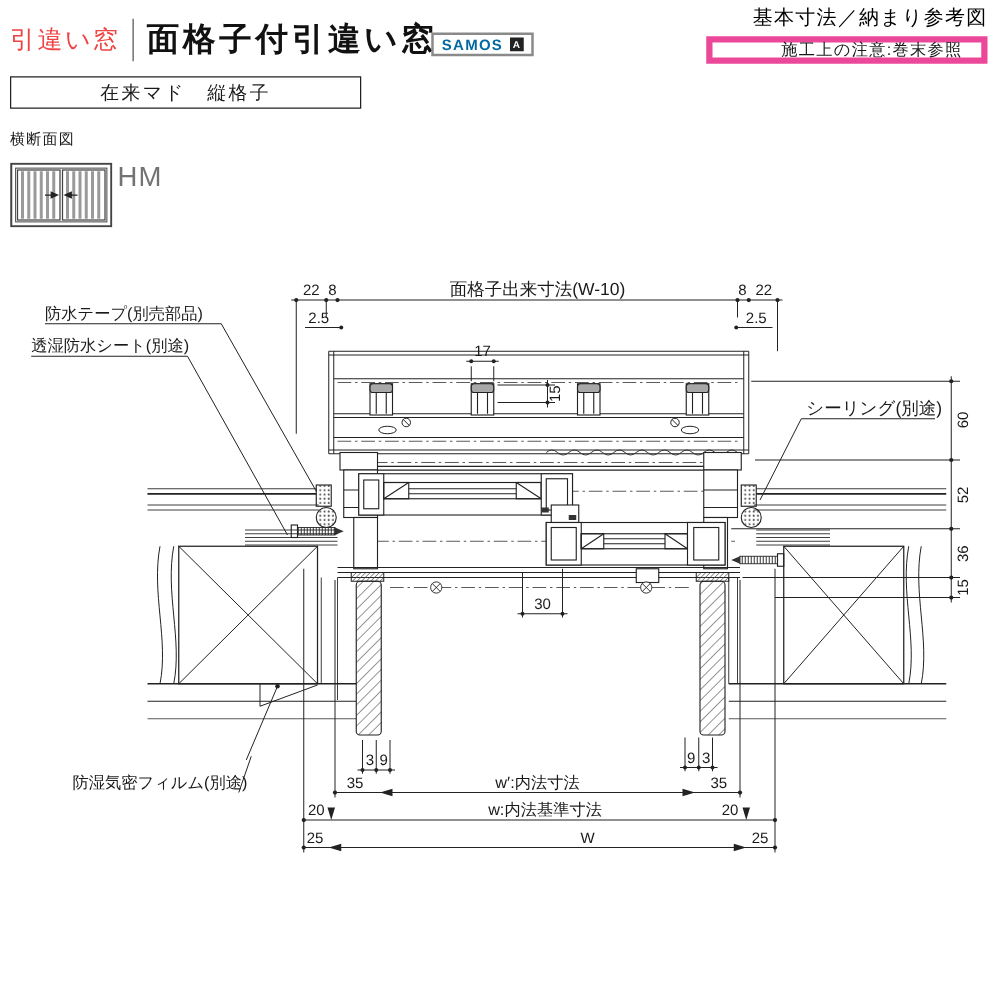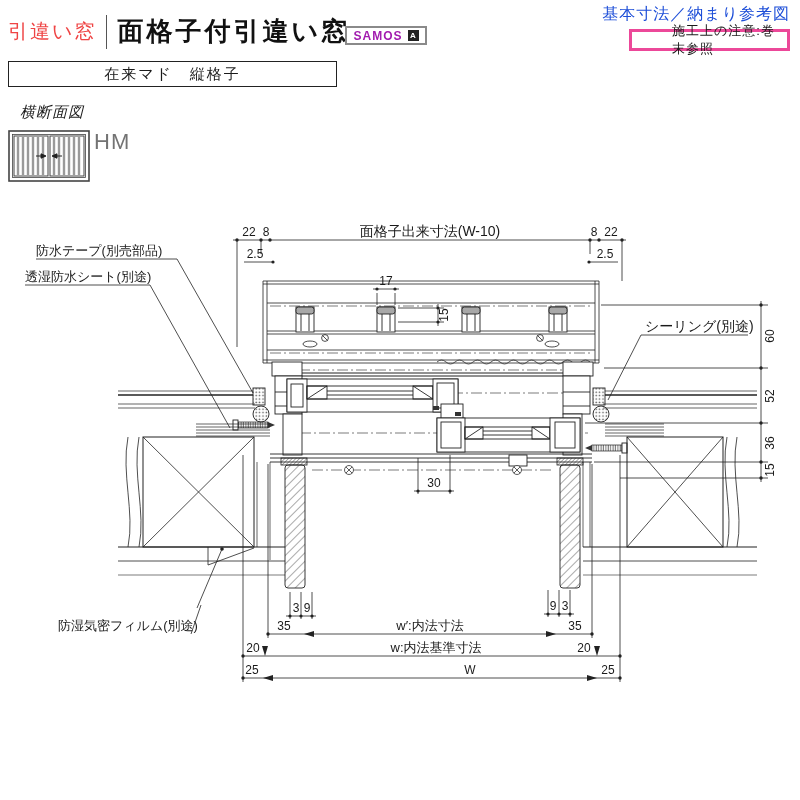--- a/index.html
+++ b/index.html
@@ -4,29 +4,29 @@
 <style>
   html,body{margin:0;padding:0;background:#fff;}
   body{font-family:"Liberation Sans","DejaVu Sans",sans-serif;color:#1a1a1a;}
   .page{position:relative;width:800px;height:800px;background:#fff;overflow:hidden;}
   .hdr-row{position:absolute;left:8px;top:14px;display:flex;align-items:center;gap:10px;}
   .win-type{font-size:20px;color:#ef4444;letter-spacing:2px;}
   .divider{width:1px;height:34px;background:#555;}
   .main-title{font-size:26px;font-weight:bold;color:#111;letter-spacing:3px;}
   .samos-box{position:absolute;left:345px;top:26px;width:82px;height:19px;border:2px solid #8a8a8a;
     display:flex;align-items:center;justify-content:center;gap:5px;box-sizing:border-box;}
-  .samos-text{font-size:12px;font-weight:bold;color:#a21caf;letter-spacing:1px;}
+  .samos-text{font-size:12px;font-weight:bold;color:#0369a1;letter-spacing:1px;}
   .samos-badge{width:11px;height:11px;background:#222;color:#fff;font-size:8px;font-weight:bold;
     display:flex;align-items:center;justify-content:center;}
-  .ref-title{position:absolute;right:10px;top:4px;font-size:16px;color:#1d4ed8;letter-spacing:1px;margin-left:17px;}
-  .note-box{position:absolute;right:10px;top:29px;width:161px;height:22px;border:3px solid #ec4899;
+  .ref-title{position:absolute;right:10px;top:4px;font-size:16px;color:#000000;letter-spacing:1px;margin-left:17px;}
+  .note-box{position:absolute;right:10px;top:29px;width:225px;height:22px;border:5px solid #ec4899;
     display:flex;align-items:center;justify-content:center;font-size:13px;letter-spacing:1px;box-sizing:border-box;padding-left:40px;}
-  .spec-box{position:absolute;left:8px;top:61px;width:329px;height:26px;border:1px solid #222;
+  .spec-box{position:absolute;left:8px;top:61px;width:281px;height:26px;border:1px solid #222;
     display:flex;align-items:center;justify-content:center;font-size:15px;letter-spacing:2px;box-sizing:border-box;}
-  .section-label{position:absolute;left:20px;top:103px;font-size:15px;letter-spacing:1px;font-style:italic;}
+  .section-label{position:absolute;left:8px;top:103px;font-size:12px;letter-spacing:1px;}
   .icon-wrap{position:absolute;left:8px;top:130px;}
   .hm-label{position:absolute;left:94px;top:129px;font-size:22px;letter-spacing:1px;color:#737373;}
   svg{display:block;}
   .drawing{position:absolute;left:0;top:0;}
   text{fill:#1a1a1a;}
   .dim{font-size:12px;}
   .lbl{font-size:13px;}
   .lbl14{font-size:14px;}
 </style>
 </head>

